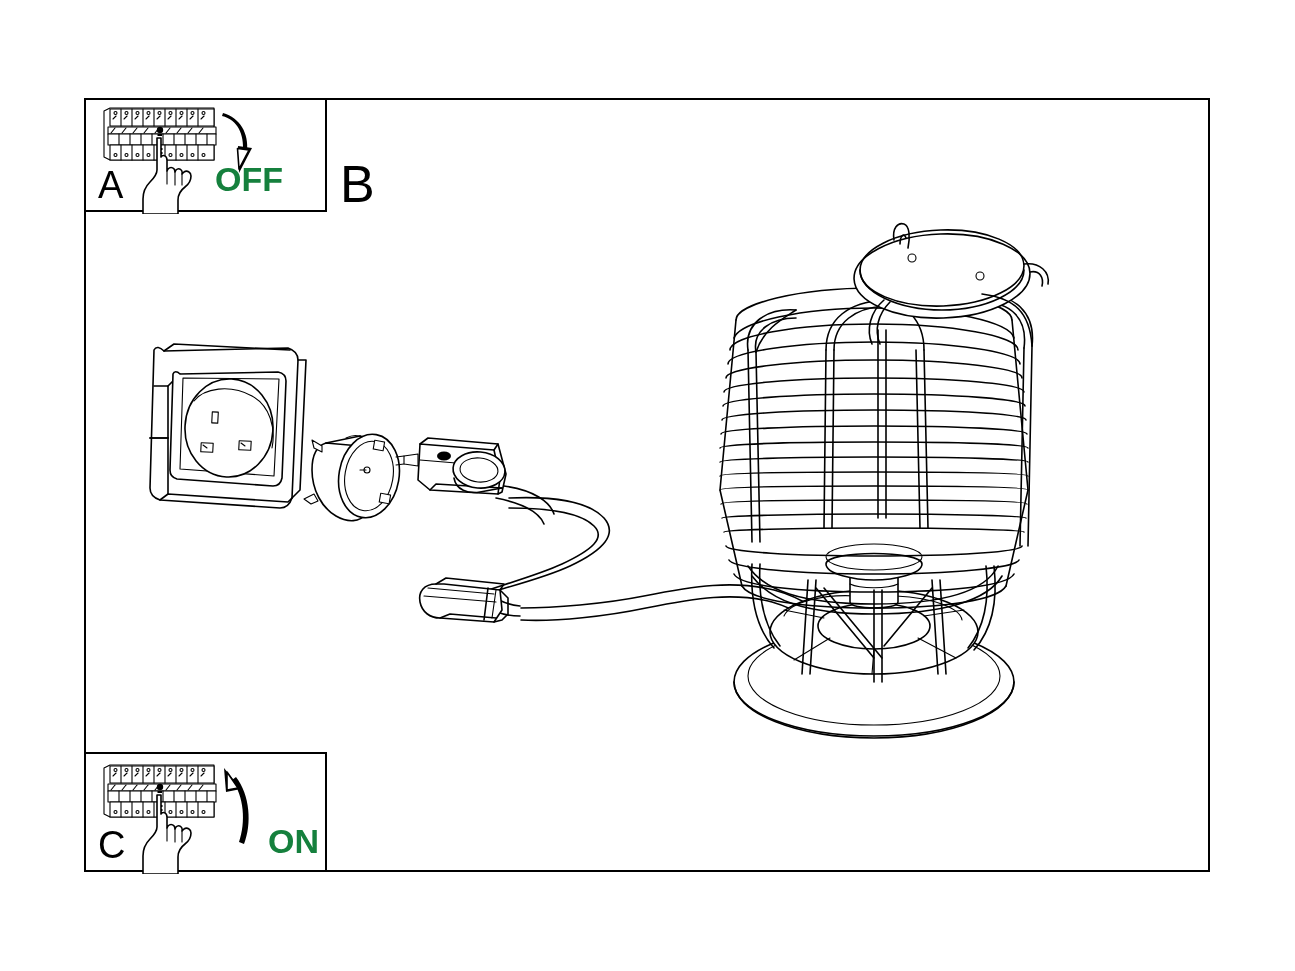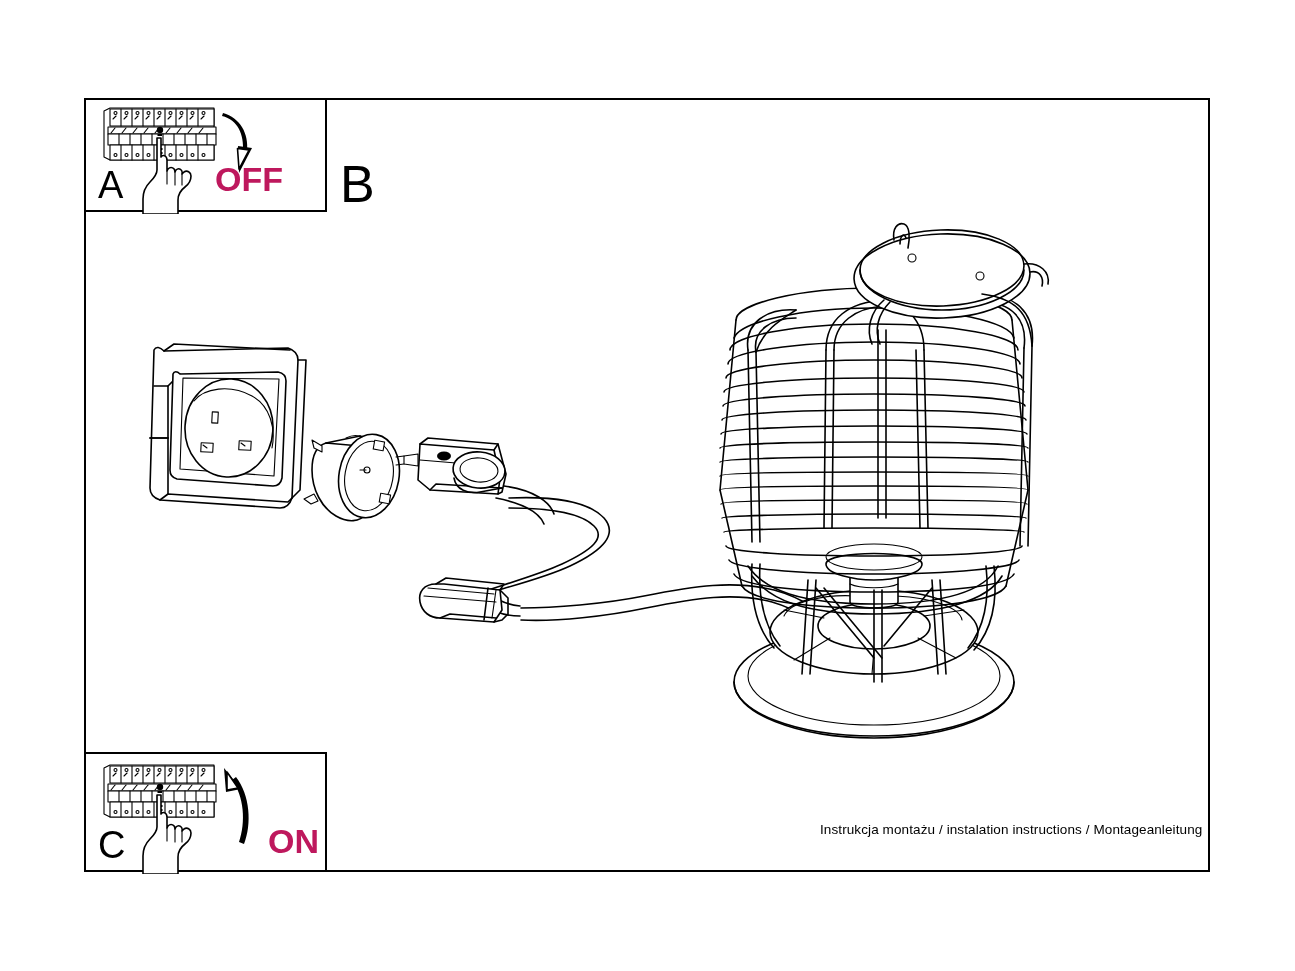--- a/index.html
+++ b/index.html
@@ -69,21 +69,21 @@
     font-weight: 400;
     color: #000000;
     line-height: 1;
   }
   .state-word {
     position: absolute;
     font-family: "Liberation Sans", sans-serif;
     font-weight: 700;
     font-size: 34px;
     letter-spacing: 0px;
-    color: #be185d;
+    color: #15803d;
     line-height: 1;
   }
   #word-off { left: 129px; top: 62px; }
   #word-on  { left: 137px; top: 70px; margin-left: 45px; }
 
   #caption {
     position: absolute;
     left: 820px;
     top: 820px;
     width: 400px;
@@ -555,16 +555,15 @@
 
       <g>
         <path class="solid" d="M153 88 C160 68 158 42 146 26 L150 23 C164 41 166 70 158 90 Z"></path>
         <path class="solid" d="M138 14 L155 35 L140 38 Z"></path>
         <path class="fillw" d="M141 18 L152 34 L141 36 Z"></path>
       </g>
     </svg>
   </div>
 
   <div id="caption">
-    <div>Instrukcja montażu / instalation instructions / Montageanleitung</div>
   </div>
 
 </div>
 
 </body></html>

